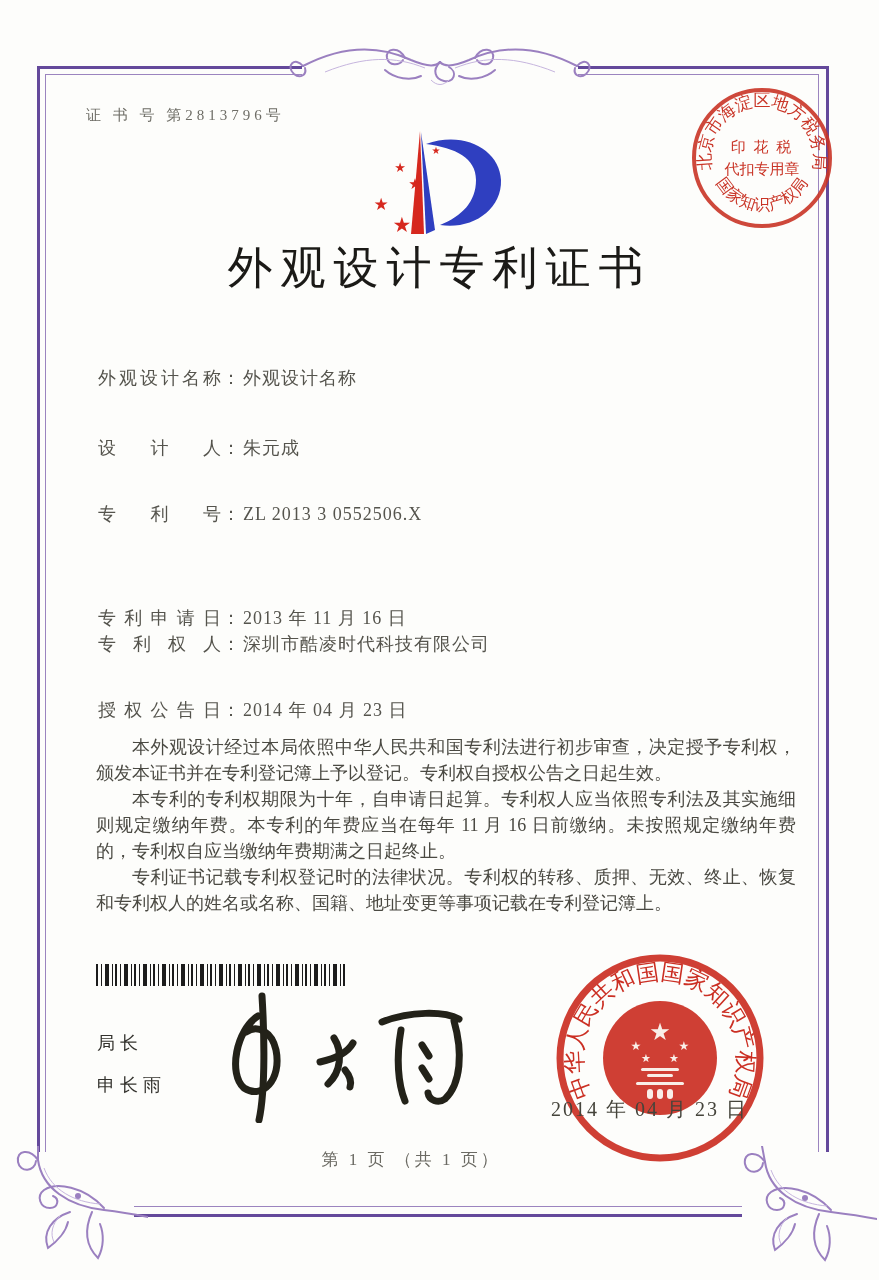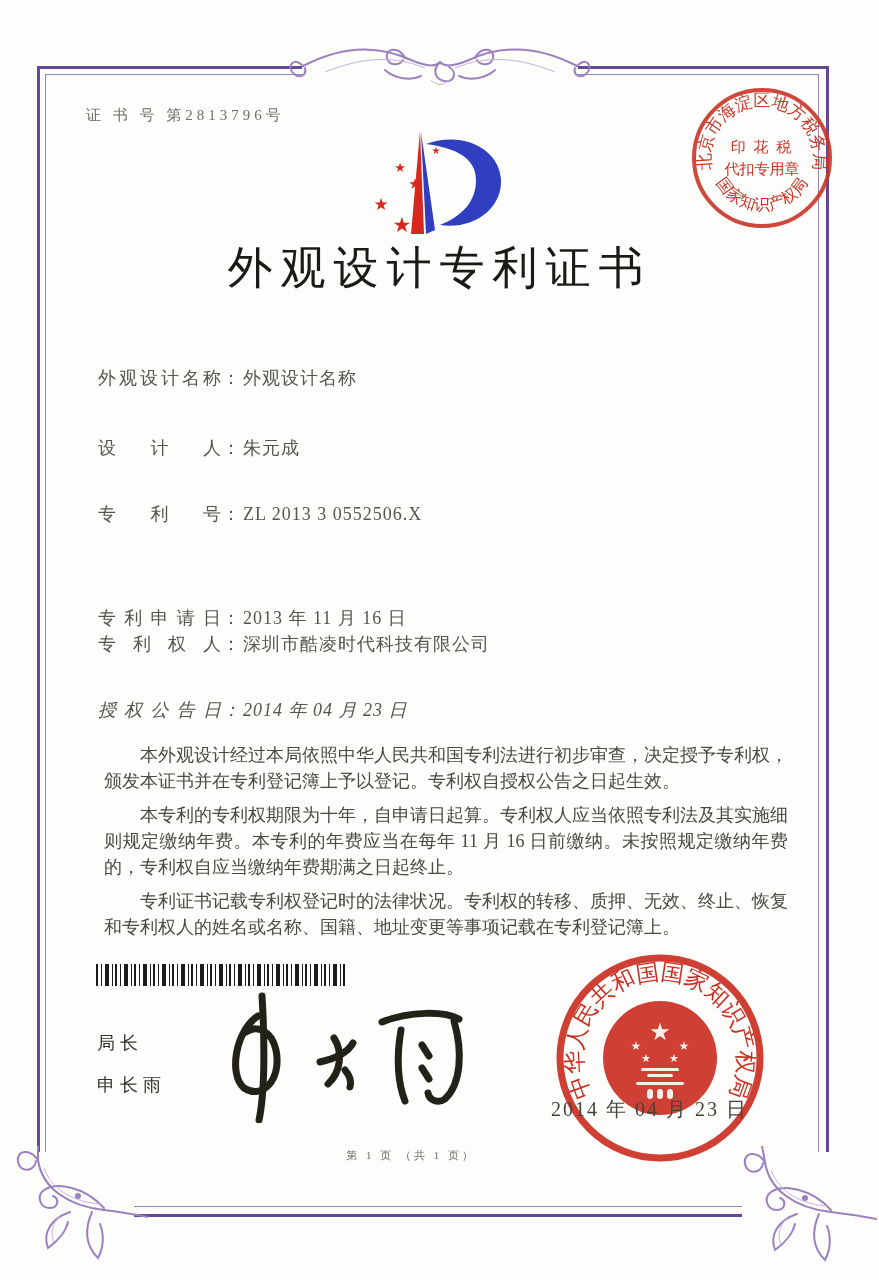--- a/index.html
+++ b/index.html
@@ -18,29 +18,29 @@
   .logo{position:absolute;left:362px;top:128px;}
   .title{position:absolute;left:0;top:238px;width:879px;text-align:center;font-size:45px;letter-spacing:8px;color:#1b1a17;}
   
   .tax-seal{position:absolute;left:686px;top:82px;}
   
   .field{position:absolute;left:98px;font-size:18px;letter-spacing:1px;color:#55544d;white-space:nowrap;}
   .flabel{display:inline-block;width:124px;text-align:justify;text-align-last:justify;vertical-align:bottom;}
   .fvalue{margin-left:2px;}
   
   .body-text{position:absolute;left:96px;top:734px;width:700px;font-size:18px;line-height:26px;color:#4a4942;text-align:justify;}
-  .body-text p{margin:8px;text-indent:2em;}
+  .body-text p{margin:0;text-indent:2em;}
   
   .barcode{position:absolute;left:96px;top:964px;width:250px;height:22px;
     background:repeating-linear-gradient(90deg,#1c1c1c 0 2px,transparent 2px 5px,#1c1c1c 5px 6px,transparent 6px 9px,#1c1c1c 9px 13px,transparent 13px 16px,#1c1c1c 16px 17px,transparent 17px 19px);}
   .signblock{position:absolute;left:97px;top:1022px;font-size:18px;letter-spacing:5px;line-height:42px;color:#33322d;}
   .signature{position:absolute;left:196px;top:988px;}
   .office-seal{position:absolute;left:548px;top:948px;}
   .seal-date{position:absolute;left:551px;top:1096px;font-size:20px;letter-spacing:2px;color:#45443b;white-space:nowrap;}
-  .footer{position:absolute;left:0;top:1148px;width:822px;text-align:center;font-size:11px;letter-spacing:3px;color:#6b6a63;}
+  .footer{position:absolute;left:0;top:1148px;width:822px;text-align:center;font-size:17px;letter-spacing:3px;color:#6b6a63;}
   svg text{font-family:"Liberation Serif","DejaVu Serif",serif;}
 </style>
 </head>
 <body>
 
 <div class="page">
 
   <div class="frame-outer"></div>
   <div class="frame-inner"></div>
 
@@ -150,21 +150,21 @@
   </div>
   <div class="field" style="top:502px;">
     <span class="flabel">专利号</span><span>：</span><span class="fvalue">ZL 2013 3 0552506.X</span>
   </div>
   <div class="field" style="top:567px;margin-top:39px;">
     <span class="flabel">专利申请日</span><span>：</span><span class="fvalue">2013 年 11 月 16 日</span>
   </div>
   <div class="field" style="top:632px;">
     <span class="flabel">专利权人</span><span>：</span><span class="fvalue">深圳市酷凌时代科技有限公司</span>
   </div>
-  <div class="field" style="top:698px;font-style:italic;">
+  <div class="field" style="top:698px;">
     <span class="flabel">授权公告日</span><span>：</span><span class="fvalue">2014 年 04 月 23 日</span>
   </div>
 
   <div class="body-text">
     <p>本外观设计经过本局依照中华人民共和国专利法进行初步审查，决定授予专利权，颁发本证书并在专利登记簿上予以登记。专利权自授权公告之日起生效。</p>
     <p>本专利的专利权期限为十年，自申请日起算。专利权人应当依照专利法及其实施细则规定缴纳年费。本专利的年费应当在每年 11 月 16 日前缴纳。未按照规定缴纳年费的，专利权自应当缴纳年费期满之日起终止。</p>
     <p>专利证书记载专利权登记时的法律状况。专利权的转移、质押、无效、终止、恢复和专利权人的姓名或名称、国籍、地址变更等事项记载在专利登记簿上。</p>
   </div>
 
   <div class="barcode"></div>

